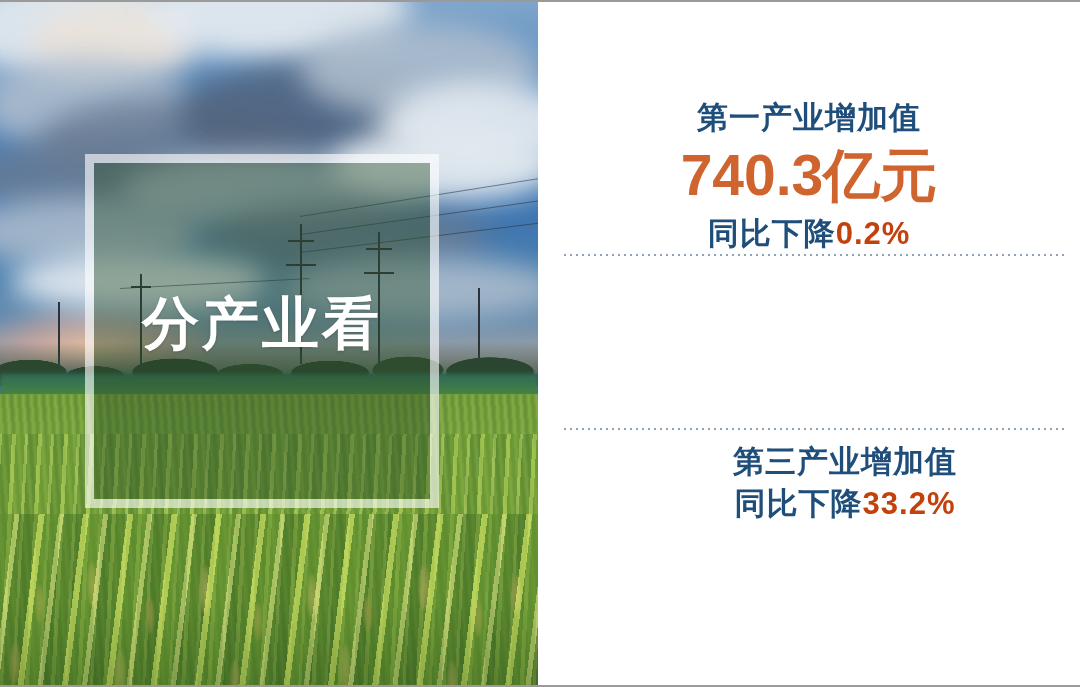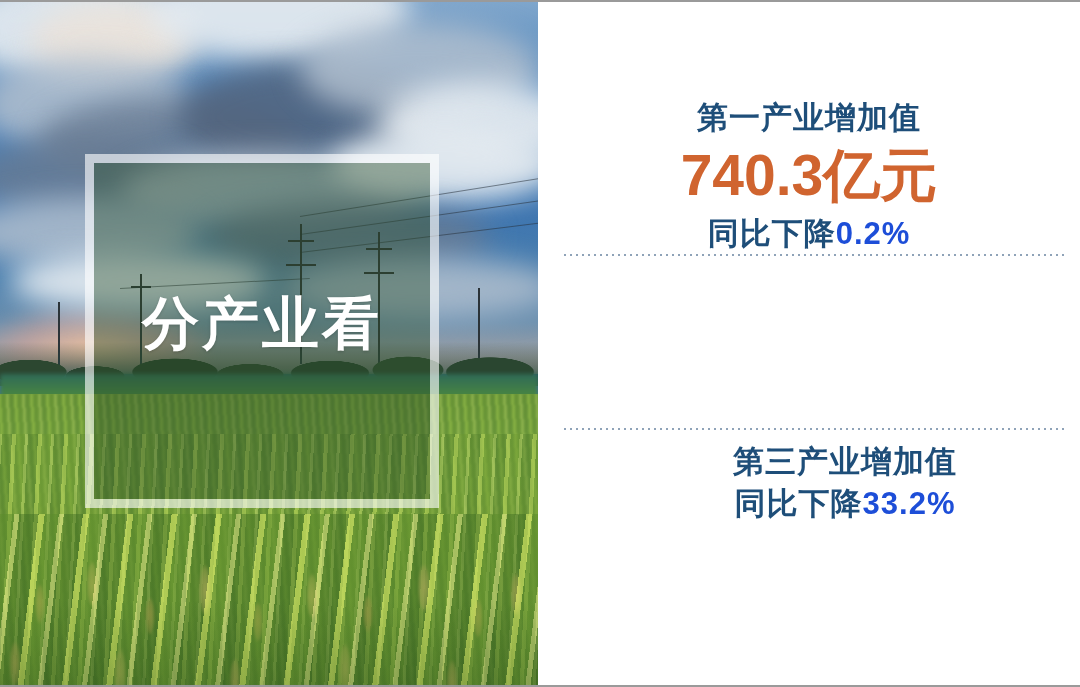--- a/index.html
+++ b/index.html
@@ -282,21 +282,21 @@
     margin-top: 2px;
   }
   .stat-change {
     font-size: 31px;
     font-weight: bold;
     letter-spacing: 1px;
     line-height: 1.3;
     margin-top: 2px;
   }
   .stat-change .chg-label { color: #1e4e79; }
-  .stat-change .chg-pct  { color: #1d4ed8; }
+  .stat-change .chg-pct  { color: #c2410c; }
 
   .divider {
     position: absolute;
     left: 24px;
     width: 506px;
     height: 2px;
     background-image: radial-gradient(circle, #8fa3b8 0px, #8fa3b8 1px, transparent 1.2px);
     background-size: 6px 2px;
     background-repeat: repeat-x;
   }

